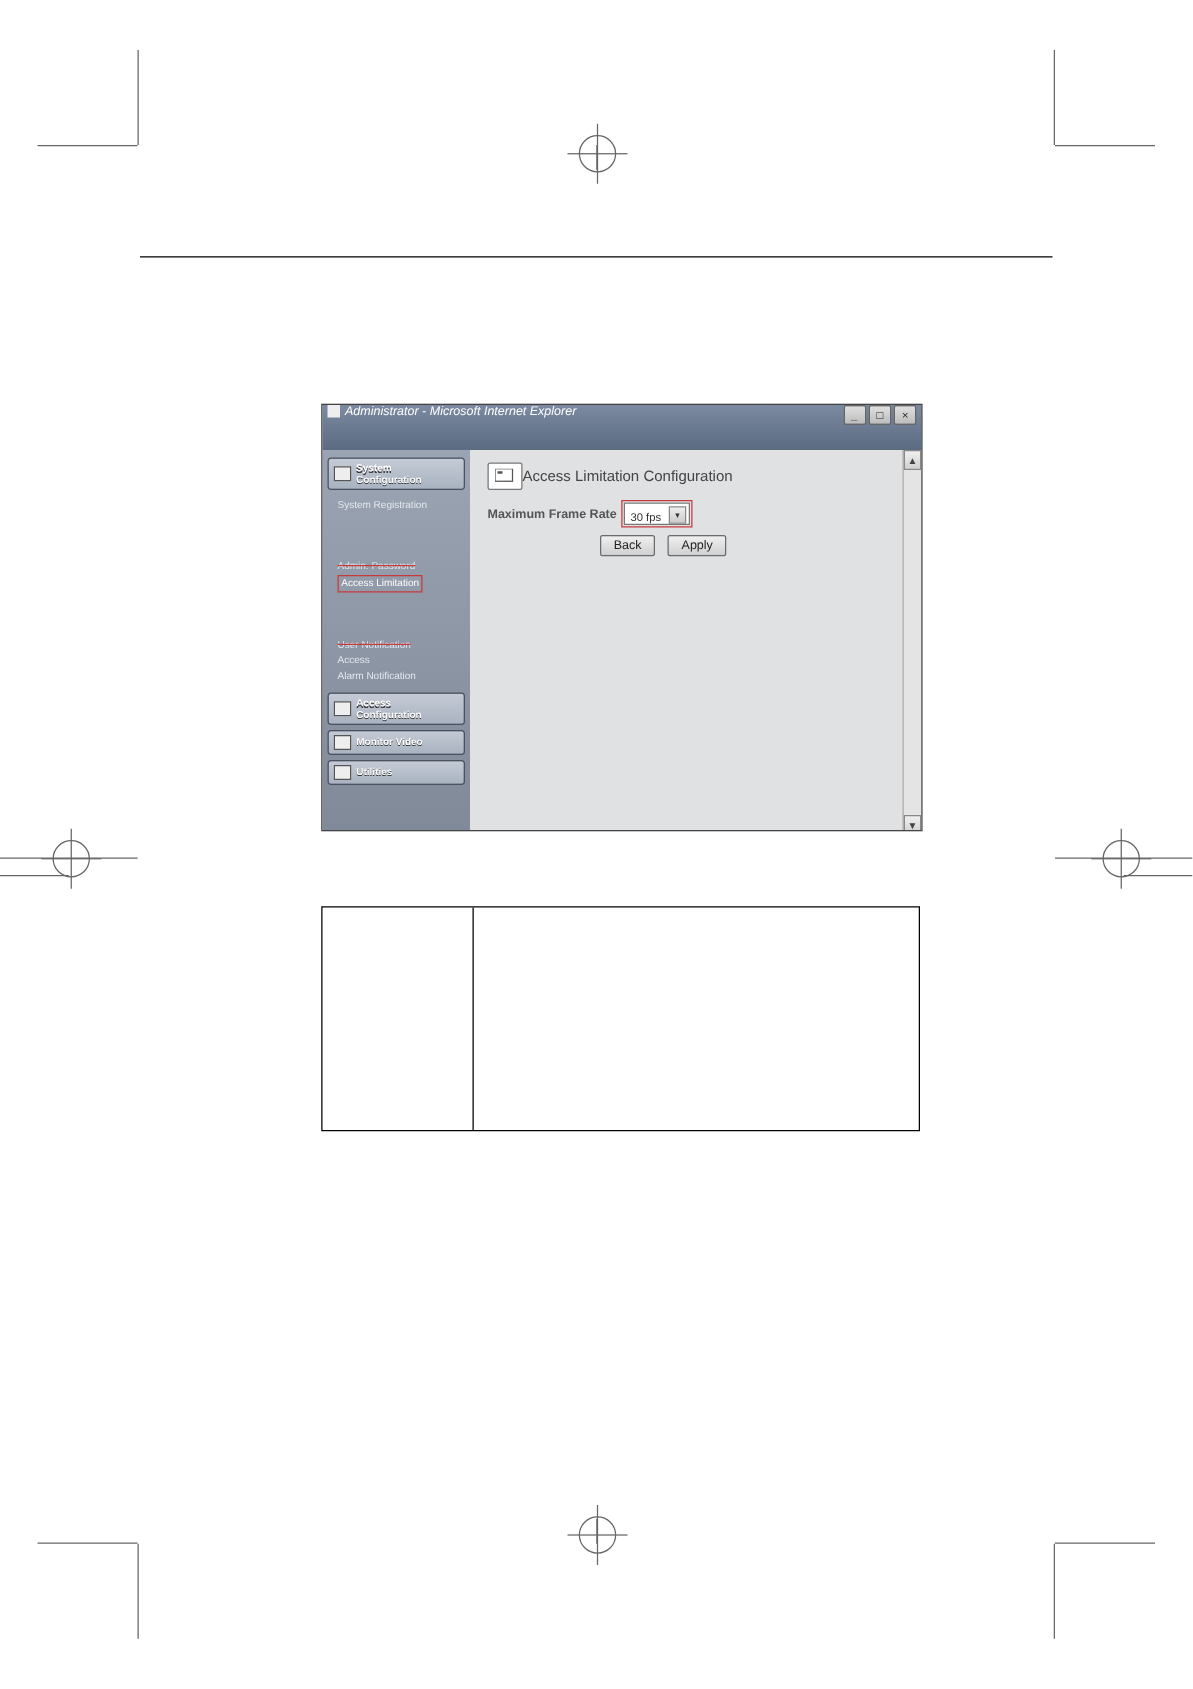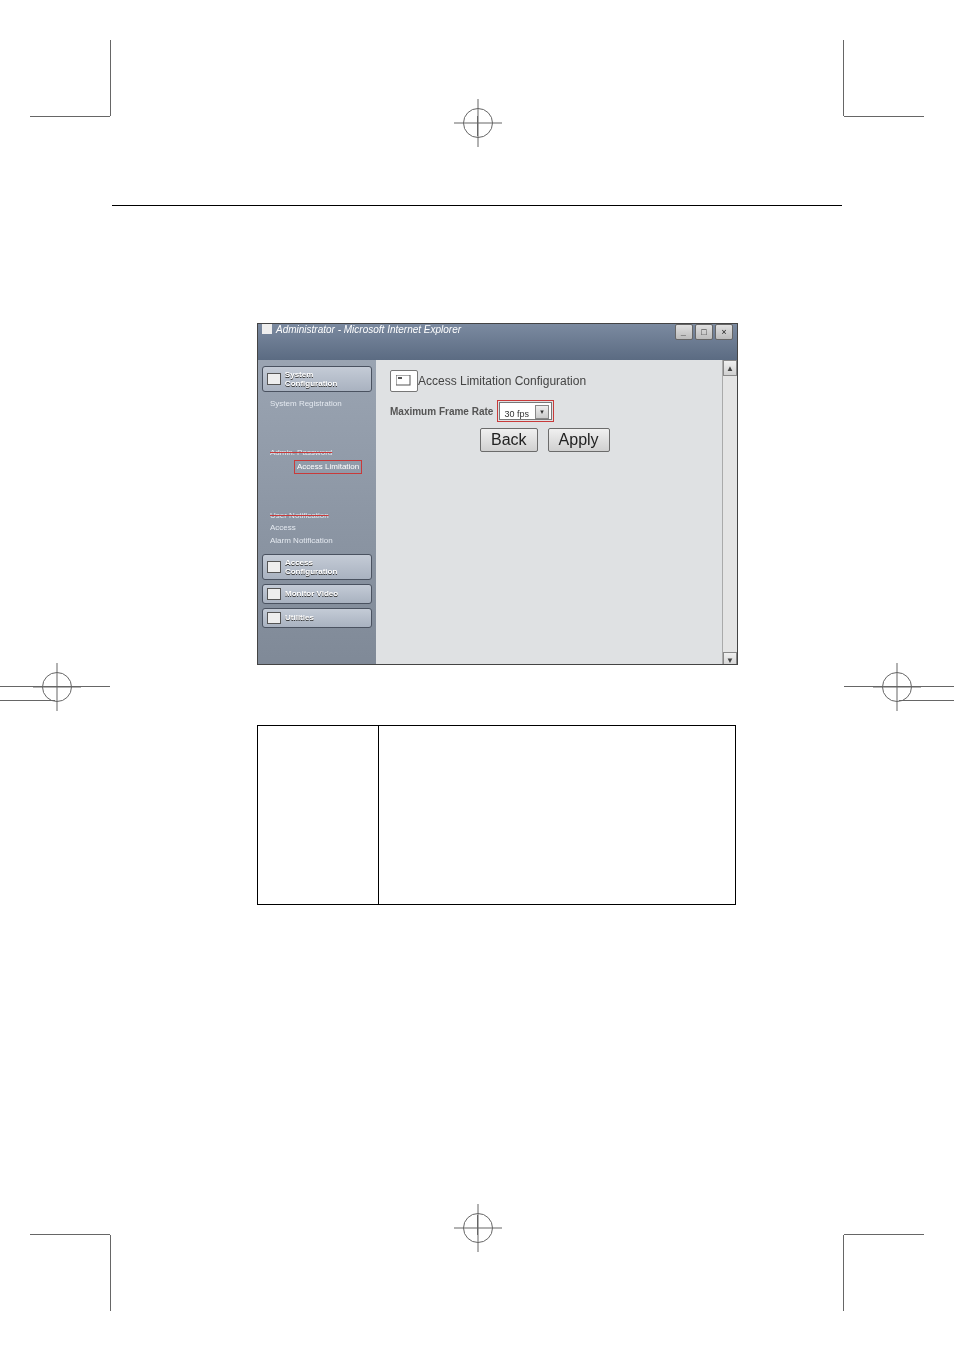--- a/index.html
+++ b/index.html
@@ -137,21 +137,20 @@
     font-size: 8px;
     line-height: 1.6;
   }
   .side-sub .item { white-space: nowrap; }
   .side-sub .hl {
     border: 1px solid #c83a3a;
     padding: 0 2px;
     display: inline-block;
     line-height: 12px;
     color: #fff;
-    margin-left: 24px;
   }
   .side-sub .strike {
     text-decoration: line-through;
     text-decoration-color: #c83a3a;
     text-decoration-thickness: 1px;
     color: #e4e9f0;
     margin-top: 36px;
   }
   .content-pane {
     flex: 1;
@@ -212,21 +211,21 @@
     display: flex;
     gap: 10px;
     margin-left: 90px;
     margin-top: 4px;
   }
   .ui-btn {
     background: linear-gradient(#f0f0f0, #d0d0d0);
     border: 1px solid #6b6b6b;
     border-radius: 2px;
     padding: 2px 10px;
-    font-size: 16px;
+    font-size: 10px;
     color: #222;
   }
   .scrollbar-v {
     position: absolute;
     right: 0; top: 0; bottom: 14px;
     width: 14px;
     background: #e4e4e4;
     border-left: 1px solid #aaa;
   }
   .sbv-btn {

